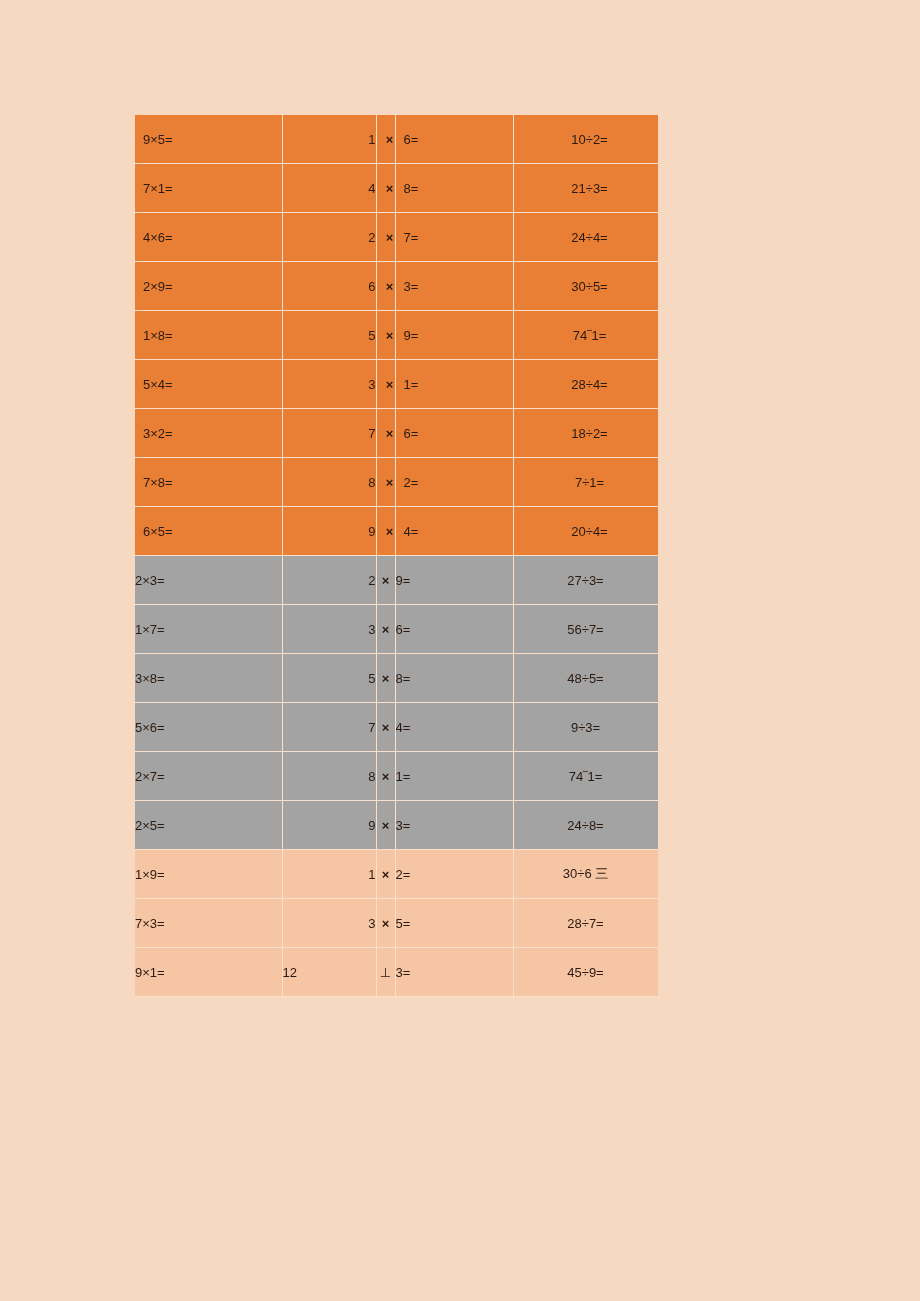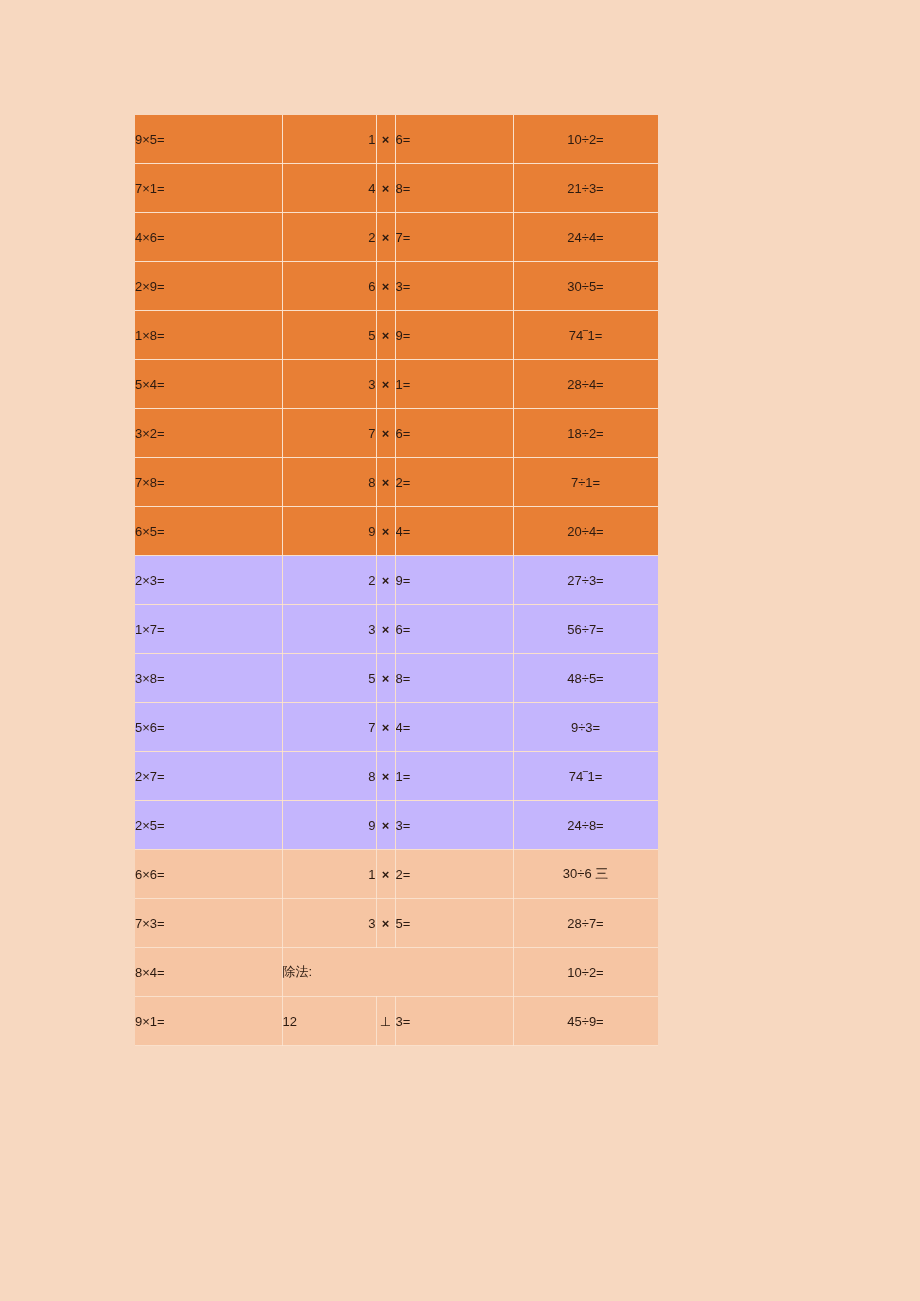--- a/index.html
+++ b/index.html
@@ -43,22 +43,22 @@
   }
 
   
   col.c-mul   { width: 147px; }
   col.c-a     { width: 94px;  }
   col.c-op    { width: 19px;  }
   col.c-b     { width: 118px; }
   col.c-div   { width: 145px; }
 
   
-  tr.band-dark  td { background: #e87f35; }
-  tr.band-mid   td { background: #c4b5fd; }
+  tr.band-dark  td { background: #e87f35; padding-left: 8px; }
+  tr.band-mid   td { background: #a3a3a3; }
   tr.band-light td { background: #f6c5a3; }
 
   
   td.mul { text-align: left;  padding-left: 4px; }
   td.a   { text-align: right; padding-right: 5px; }
   td.op  { text-align: center; font-weight: bold; font-size: 12px; }
   td.b   { text-align: left;  padding-left: 5px; }
   td.div { text-align: center; padding-right: 23px; }
 
   
@@ -188,37 +188,32 @@
           <td class="div">74‾1=</td>
         </tr>
         <tr class="band-mid">
           <td class="mul">2×5=</td>
           <td class="a">9</td>
           <td class="op">×</td>
           <td class="b">3=</td>
           <td class="div">24÷8=</td>
         </tr>
         <tr class="band-light">
-          <td class="mul">6×6=</td>
+          <td class="mul">1×9=</td>
           <td class="a">1</td>
           <td class="op">×</td>
           <td class="b">2=</td>
           <td class="div">30÷6 三</td>
         </tr>
         <tr class="band-light">
           <td class="mul">7×3=</td>
           <td class="a">3</td>
           <td class="op">×</td>
           <td class="b">5=</td>
           <td class="div">28÷7=</td>
-        </tr>
-        <tr class="band-light">
-          <td class="mul">8×4=</td>
-          <td class="free" colspan="3">除法:</td>
-          <td class="div">10÷2=</td>
         </tr>
         <tr class="band-light">
           <td class="mul">9×1=</td>
           <td class="a free-12">12</td>
           <td class="op op-faint">⊥</td>
           <td class="b">3=</td>
           <td class="div">45÷9=</td>
         </tr>
       </tbody>
   </table>

